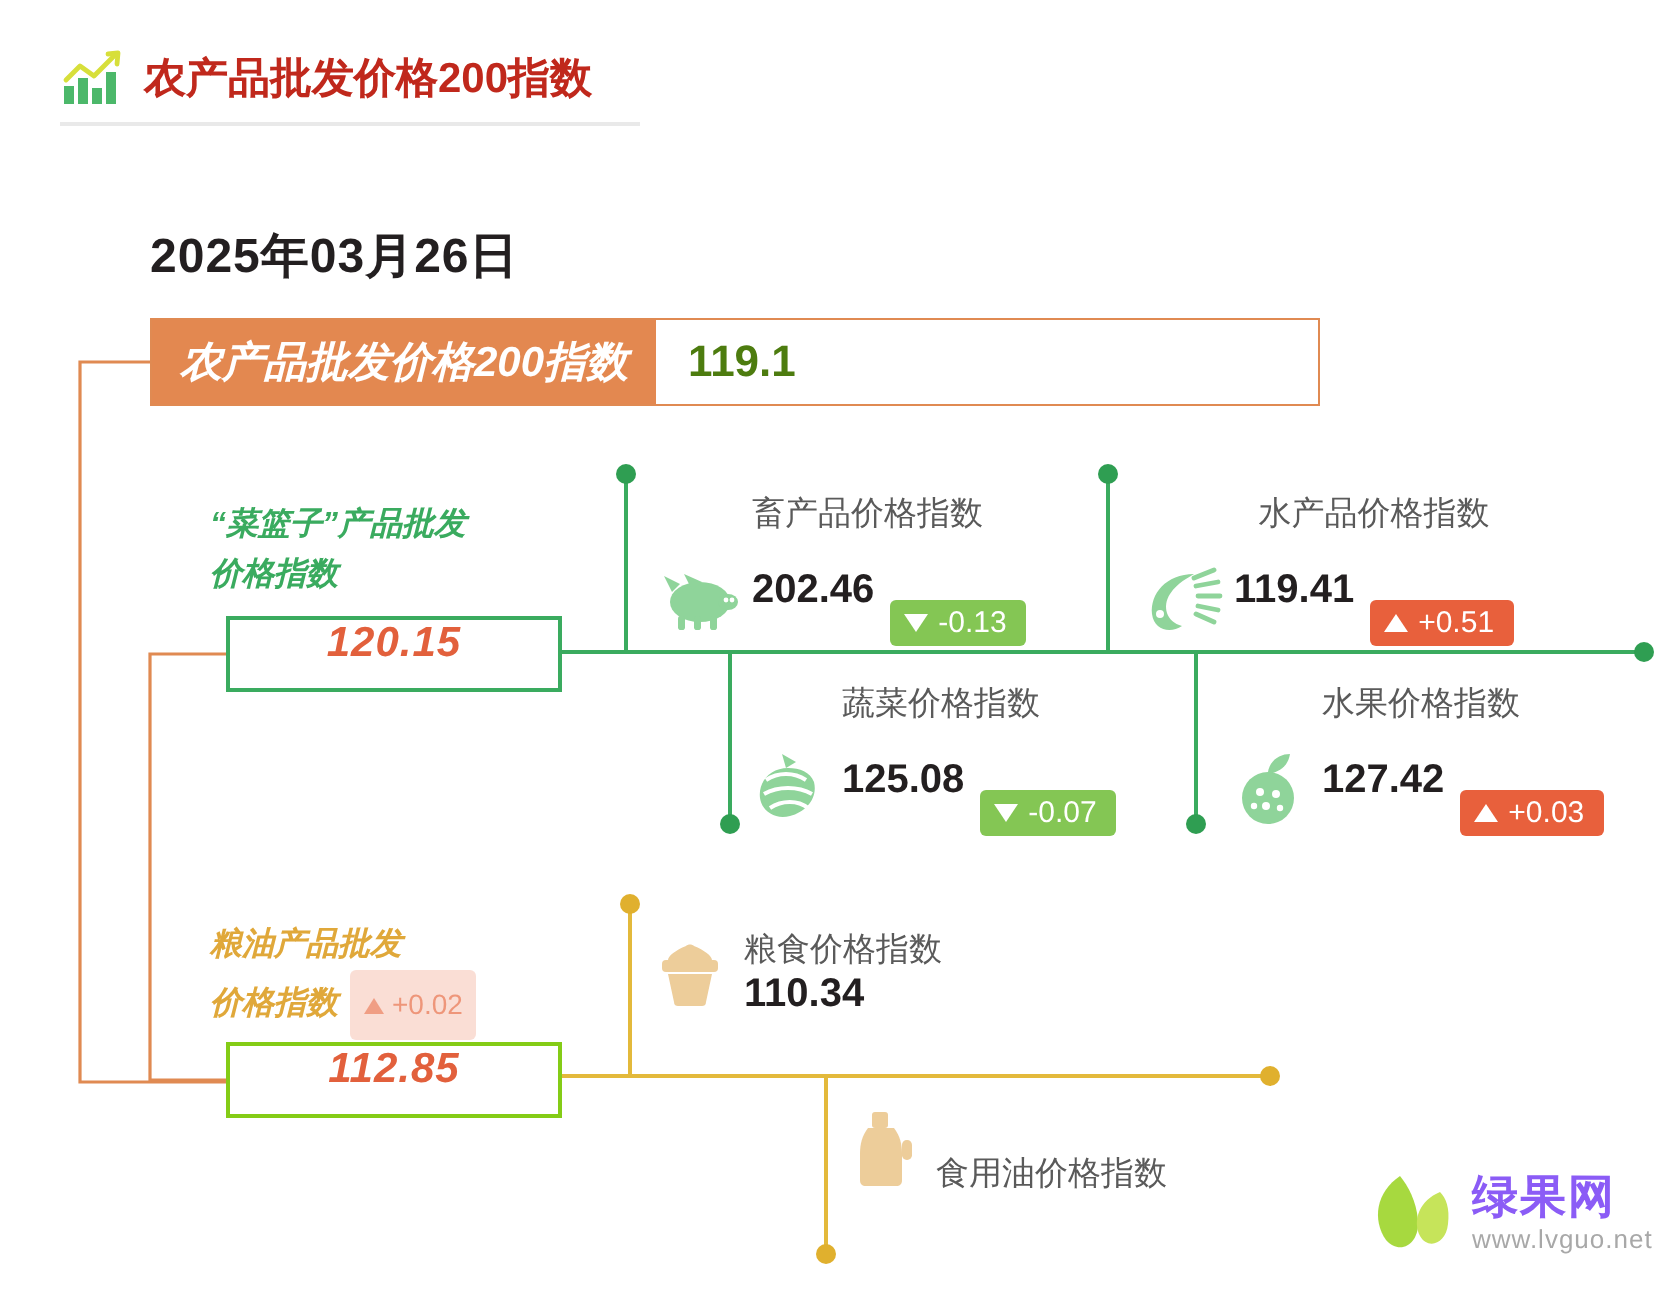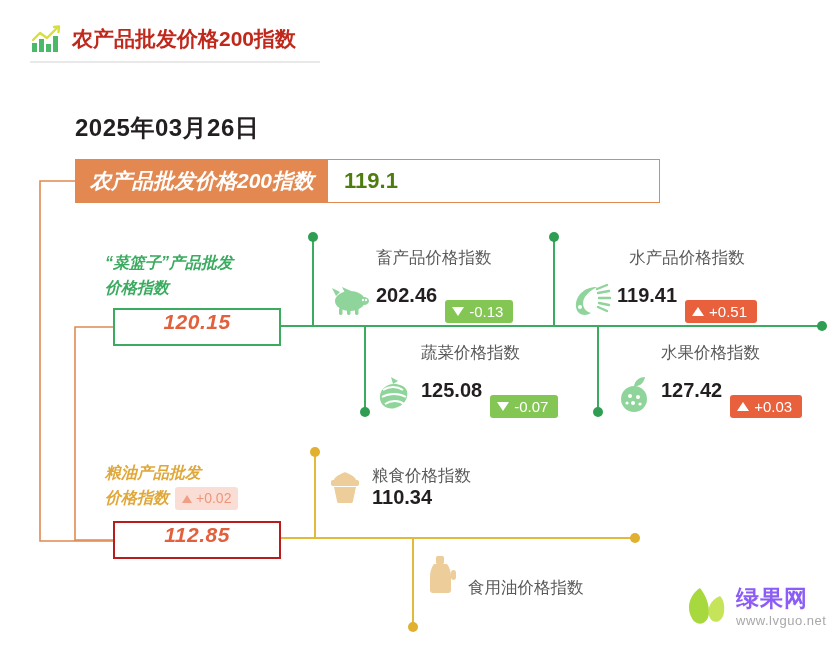--- a/index.html
+++ b/index.html
@@ -120,35 +120,35 @@
     align-items: flex-start;
     justify-content: center;
     background: #fff;
     font-size: 21px;
     font-weight: bold;
     font-style: italic;
     color: #e2603c;
     letter-spacing: 0.5px;
   }
   .group-box.green { border: 2px solid #3aab5f; }
-  .group-box.yellow { border: 2px solid #b91c1c; }
+  .group-box.yellow { border: 2px solid #84cc16; }
 
   .basket-title { left: 105px; top: 250px; color: #3aab5f; }
   .basket-box   { left: 113px; top: 308px; }
 
   .grain-title  { left: 105px; top: 460px; color: #e0a83a; }
   .grain-box    { left: 113px; top: 521px; }
 
   
   .inline-badge {
     display: inline-flex;
     align-items: center;
     vertical-align: middle;
     margin-left: 6px;
-    height: 23px;
+    height: 35px;
     padding: 0 7px;
     border-radius: 3px;
     background: rgba(231, 106, 66, 0.22);
     color: rgba(231, 106, 66, 0.62);
     font-size: 14px;
     font-weight: normal;
     font-style: normal;
   }
   .inline-badge .tri { margin-right: 4px; }
 

